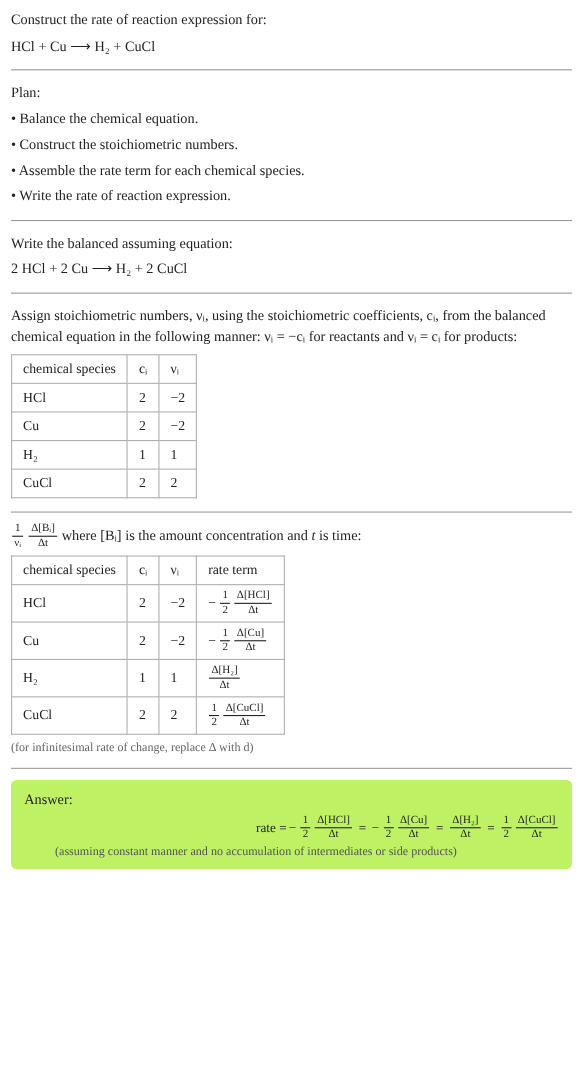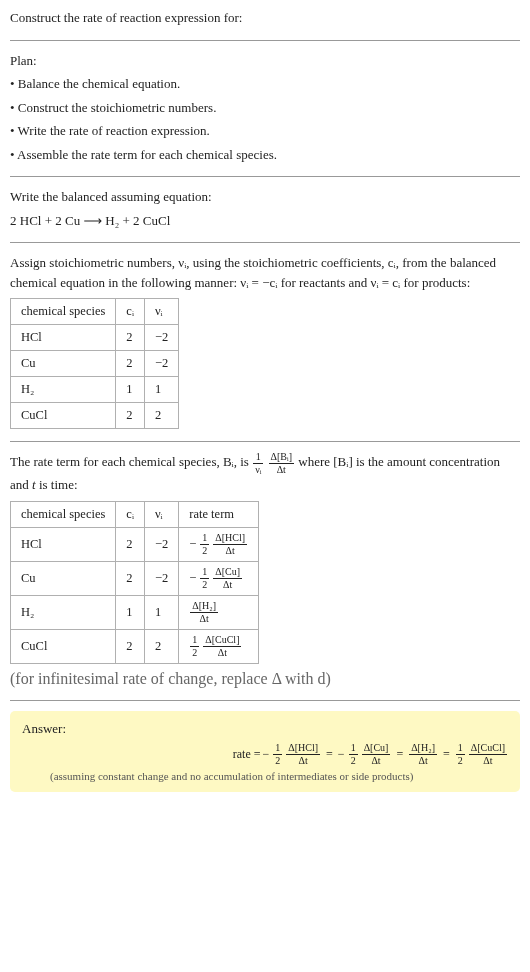--- a/index.html
+++ b/index.html
@@ -21,23 +21,23 @@
   padding-left: 32px;
 }
 table.data td, table.data th {
   border: 1px solid #b0b0b0;
   padding: 5px 10px;
   text-align: left;
   font-weight: normal;
   font-size: 12.5px;
 }
 table.data th { background: #fff; }
-.footnote { font-size: 16px; color: #666; margin-top: 2px; }
+.footnote { font-size: 11px; color: #666; margin-top: 2px; }
 .answerbox {
-  background: #fef9c3;
+  background: #bef264;
   border-radius: 5px;
   padding: 10px 12px;
   margin-top: 6px;
 }
 .answerbox .label { font-size: 13px; margin-bottom: 6px; }
 .answerbox .expr { font-size: 12px; padding-left: 28px; margin-bottom: 4px; justify-content: flex-end; }
 .answerbox .note { font-size: 11px; color: #555; padding-left: 28px; }
 .frac {
   display: inline-block;
   vertical-align: middle;
@@ -49,29 +49,30 @@
 .frac .num { display:block; border-bottom:1px solid #222; padding:0 2px 1px; }
 .frac .den { display:block; padding:1px 2px 0; }
 .eq-row { display:flex; align-items:center; gap:2px; flex-wrap:wrap; }
 .neg { margin-right:1px; }
 </style>
 </head>
 <body>
 
 <div class="section">
   <div class="para">Construct the rate of reaction expression for:</div>
+  <div class="para">HCl + Cu  ⟶  H₂ + CuCl</div>
 </div>
 <hr class="sep">
 
 <div class="section">
   <div class="para">Plan:</div>
   <div class="para">• Balance the chemical equation.</div>
   <div class="para">• Construct the stoichiometric numbers.</div>
+  <div class="para">• Assemble the rate term for each chemical species.</div>
   <div class="para">• Write the rate of reaction expression.</div>
-  <div class="para">• Assemble the rate term for each chemical species.</div>
 </div>
 <hr class="sep">
 
 <div class="section">
   <div class="para">Write the balanced assuming equation:</div>
   <div class="para">2 HCl + 2 Cu  ⟶  H₂ + 2 CuCl</div>
 </div>
 <hr class="sep">
 
 <div class="section">
@@ -103,21 +104,20 @@
       <td>2</td>
       <td>2</td>
     </tr>
   </tbody>
     </table>
 </div>
 <hr class="sep">
 
 <div class="section">
   <div class="para">
-    <span>The rate term for each chemical species, Bᵢ, is </span>
     <span class="frac">
       <span class="num">1</span>
       <span class="den">νᵢ</span>
     </span>
     <span class="frac">
       <span class="num">Δ[Bᵢ]</span>
       <span class="den">Δt</span>
     </span>
     <span> where [Bᵢ] is the amount concentration and </span>
     <span class="inline-math">t</span>
@@ -248,15 +248,15 @@
 
       <span class="frac">
         <span class="num">1</span>
         <span class="den">2</span>
       </span>
       <span class="frac">
         <span class="num">Δ[CuCl]</span>
         <span class="den">Δt</span>
       </span>
     </div>
-    <div class="note">(assuming constant change and no accumulation of intermediates or side products)</div>
+    <div class="note">(assuming constant manner and no accumulation of intermediates or side products)</div>
   </div>
 </div>
 
 </body></html>

